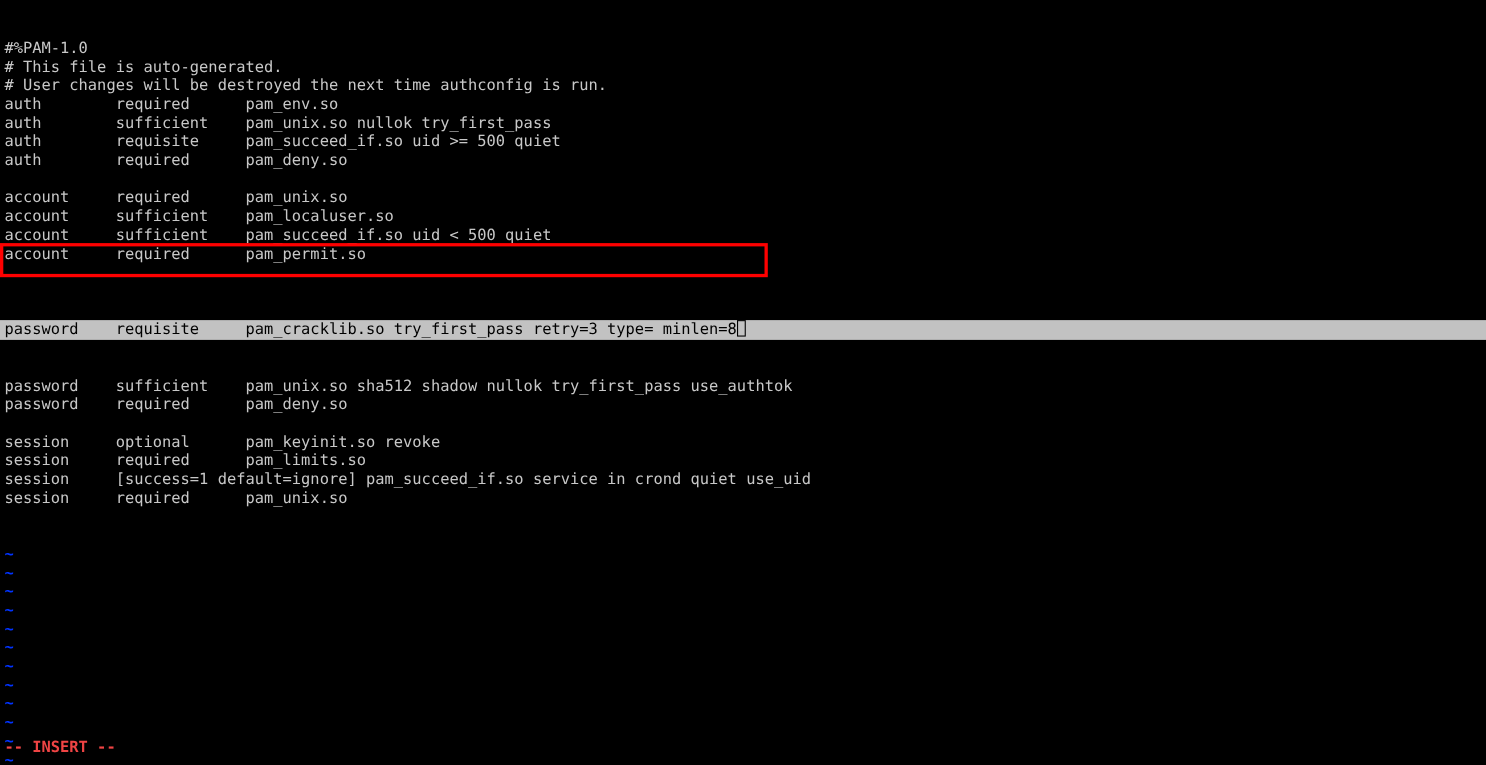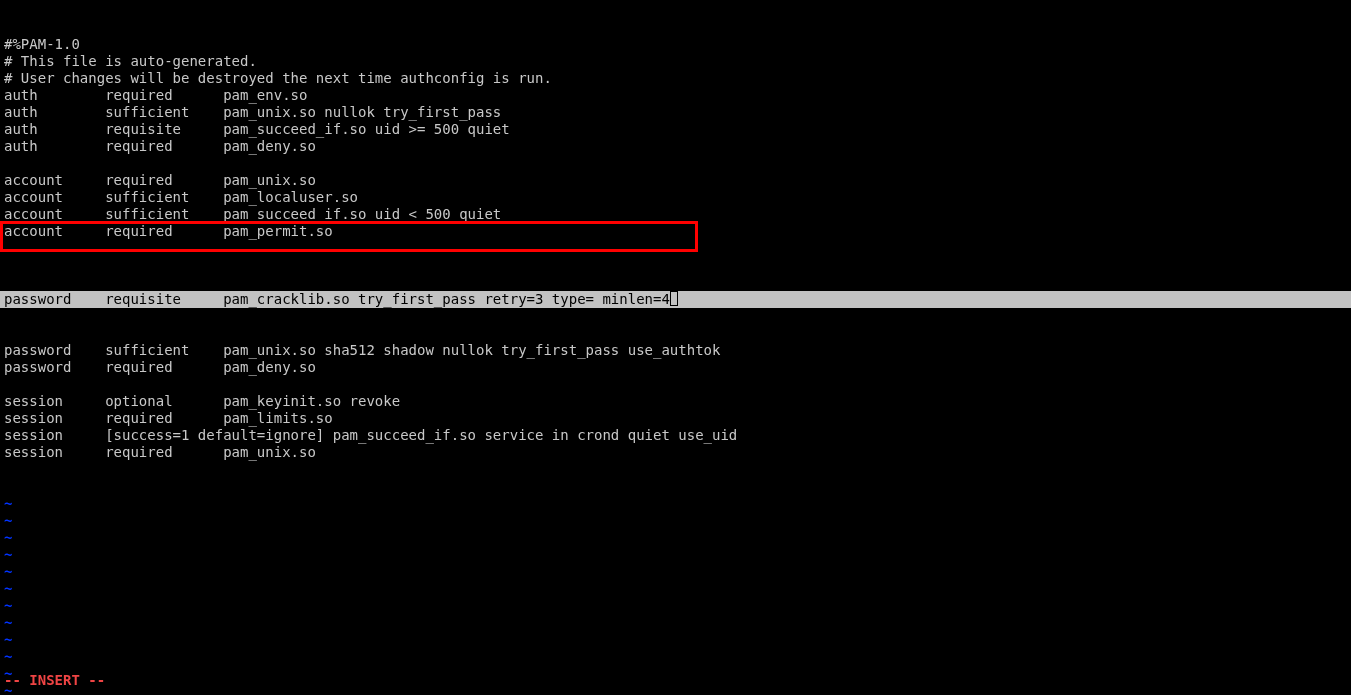--- a/index.html
+++ b/index.html
@@ -61,18 +61,18 @@
     bottom: 6px;
     color: #ef4444;
     font-weight: bold;
   }
 </style>
 </head>
 <body>
 
 <div class="terminal">
   <div id="lines-before"><div class="line">#%PAM-1.0</div><div class="line"># This file is auto-generated.</div><div class="line"># User changes will be destroyed the next time authconfig is run.</div><div class="line">auth        required      pam_env.so</div><div class="line">auth        sufficient    pam_unix.so nullok try_first_pass</div><div class="line">auth        requisite     pam_succeed_if.so uid &gt;= 500 quiet</div><div class="line">auth        required      pam_deny.so</div><div class="line">&nbsp;</div><div class="line">account     required      pam_unix.so</div><div class="line">account     sufficient    pam_localuser.so</div><div class="line">account     sufficient    pam_succeed_if.so uid &lt; 500 quiet</div><div class="line">account     required      pam_permit.so</div><div class="line">&nbsp;</div></div>
-  <div class="hl-line"><span>password    requisite     pam_cracklib.so try_first_pass retry=3 type= minlen=4</span><span class="cursor"></span></div>
+  <div class="hl-line"><span>password    requisite     pam_cracklib.so try_first_pass retry=3 type= minlen=8</span><span class="cursor"></span></div>
   <div id="lines-after"><div class="line">password    sufficient    pam_unix.so sha512 shadow nullok try_first_pass use_authtok</div><div class="line">password    required      pam_deny.so</div><div class="line">&nbsp;</div><div class="line">session     optional      pam_keyinit.so revoke</div><div class="line">session     required      pam_limits.so</div><div class="line">session     [success=1 default=ignore] pam_succeed_if.so service in crond quiet use_uid</div><div class="line">session     required      pam_unix.so</div></div>
   <div id="tildes"><div class="line tilde">~</div><div class="line tilde">~</div><div class="line tilde">~</div><div class="line tilde">~</div><div class="line tilde">~</div><div class="line tilde">~</div><div class="line tilde">~</div><div class="line tilde">~</div><div class="line tilde">~</div><div class="line tilde">~</div><div class="line tilde">~</div><div class="line tilde">~</div></div>
   <div class="red-box"></div>
   <div class="status">-- INSERT --</div>
 </div>
 
 </body></html>

